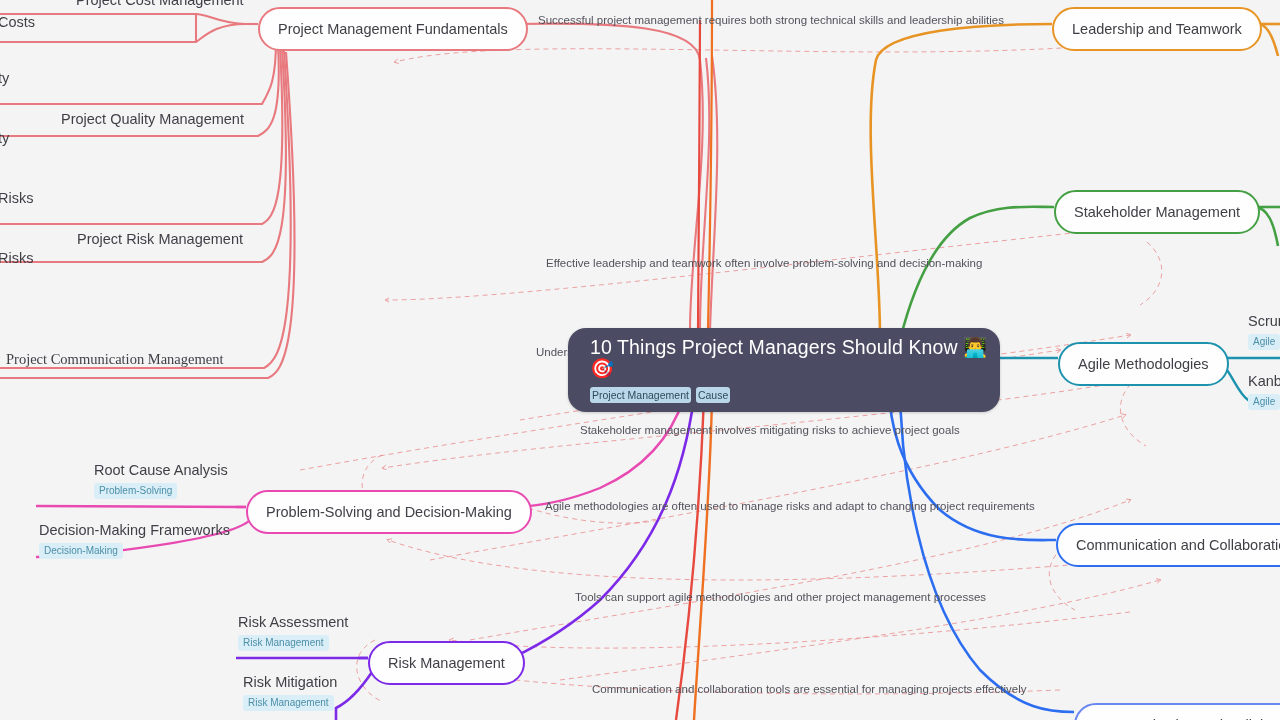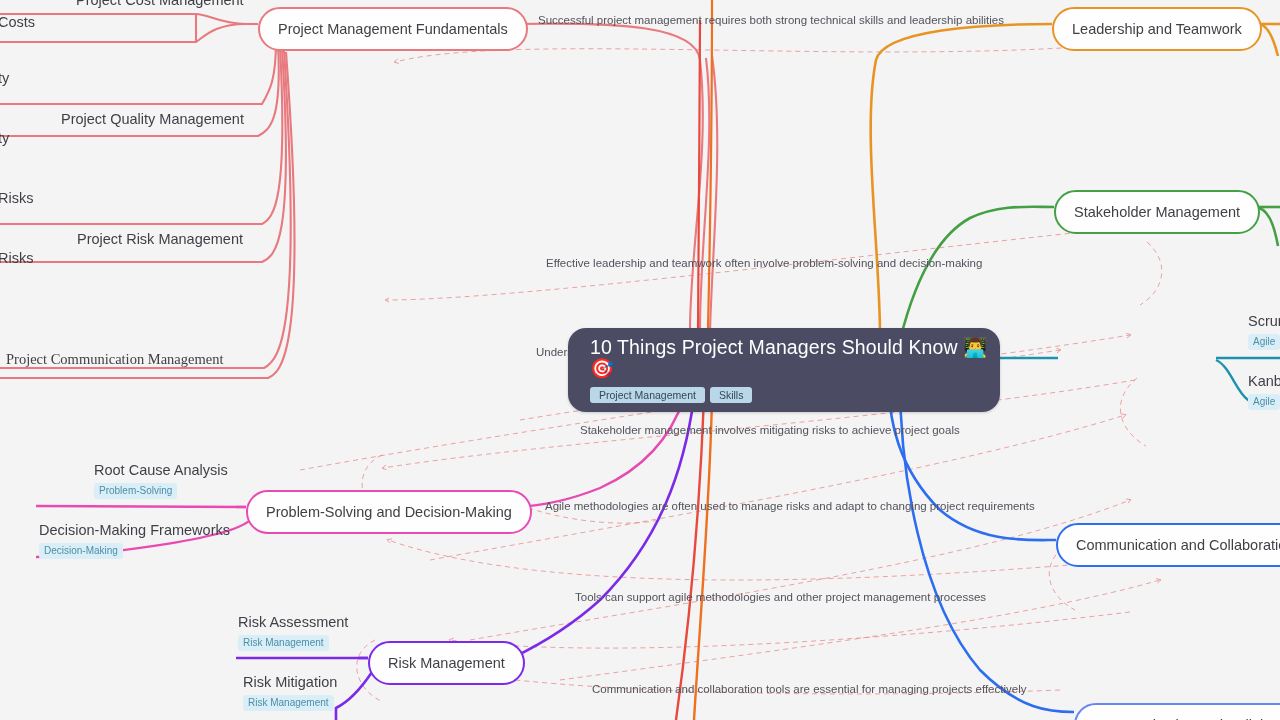--- a/index.html
+++ b/index.html
@@ -25,21 +25,21 @@
     position:absolute;left:568px;top:328px;width:432px;height:84px;
     background:#4b4b63;border-radius:18px;
     display:flex;flex-direction:column;justify-content:center;
     padding:0 0 0 22px;box-sizing:border-box;z-index:10;
     box-shadow:0 1px 3px rgba(0,0,0,.18);
   }
   .center-title{color:#ffffff;font-size:19.5px;letter-spacing:.1px;line-height:1.1;}
   .center-tags{display:flex;gap:5px;margin-top:7px;}
   .ctag{
     background:#b9d7e8;color:#2e4a5a;font-size:10.5px;
-    padding:1px 9px;border-radius:3px;line-height:1.35;
+    padding:1px 2px;border-radius:3px;line-height:1.35;
   }
 
   
   .leaf{position:absolute;z-index:6;white-space:nowrap;}
   .leaf-label{font-size:14.5px;color:#3f3f46;line-height:1.2;}
   .leaf-tag{
     display:inline-block;margin-top:4px;
     background:#daeef7;color:#4b8fa8;font-size:10px;
     padding:1px 5px;border-radius:3px;line-height:1.4;
   }
@@ -158,36 +158,39 @@
     </g>
     <g fill="none" stroke="#ef7020" stroke-width="2.2">
       <path d="M712,0 C712,120 710,240 708,328"></path>
     </g>
   </svg>
 
   <div class="center-node">
     <div class="center-title">10 Things Project Managers Should Know 👨‍💻 🎯</div>
     <div class="center-tags">
       <span class="ctag">Project Management</span>
-      <span class="ctag">Skills</span>
+      <span class="ctag">Cause</span>
     </div>
   </div>
 
   <div class="node" style="left:258px;top:7px;border-color:#e8797e;">
     <span>Project Management Fundamentals</span>
   </div>
 
   <div class="node" style="left:1052px;top:7px;border-color:#e89424;">
     <span>Leadership and Teamwork</span>
   </div>
 
   <div class="node" style="left:1054px;top:190px;border-color:#44a043;">
     <span>Stakeholder Management</span>
   </div>
 
+  <div class="node" style="left:1058px;top:342px;border-color:#1d92ae;">
+    <span>Agile Methodologies</span>
+  </div>
 
   <div class="node" style="left:1056px;top:523px;border-color:#2d6ef0;">
     <span>Communication and Collaboration</span>
   </div>
 
   <div class="node" style="left:1074px;top:703px;border-color:#6a86ef;">
     <span>Communication and Collaboration</span>
   </div>
 
   <div class="node" style="left:246px;top:490px;border-color:#e84ab2;">

